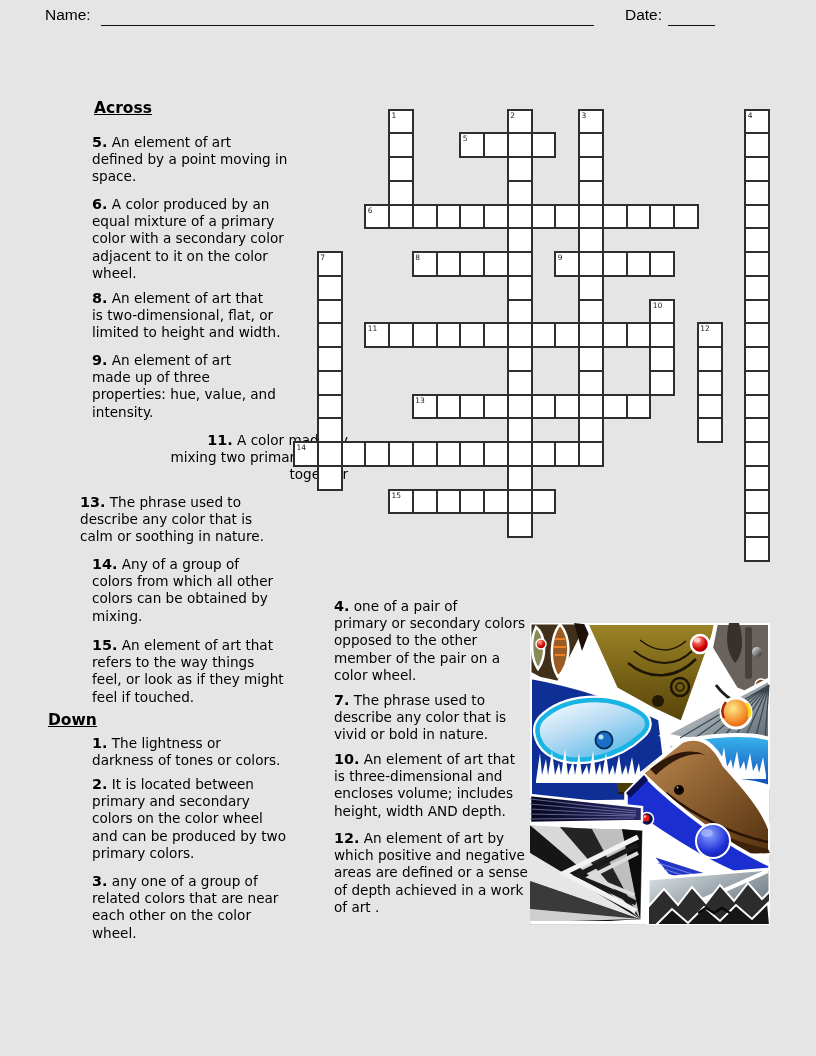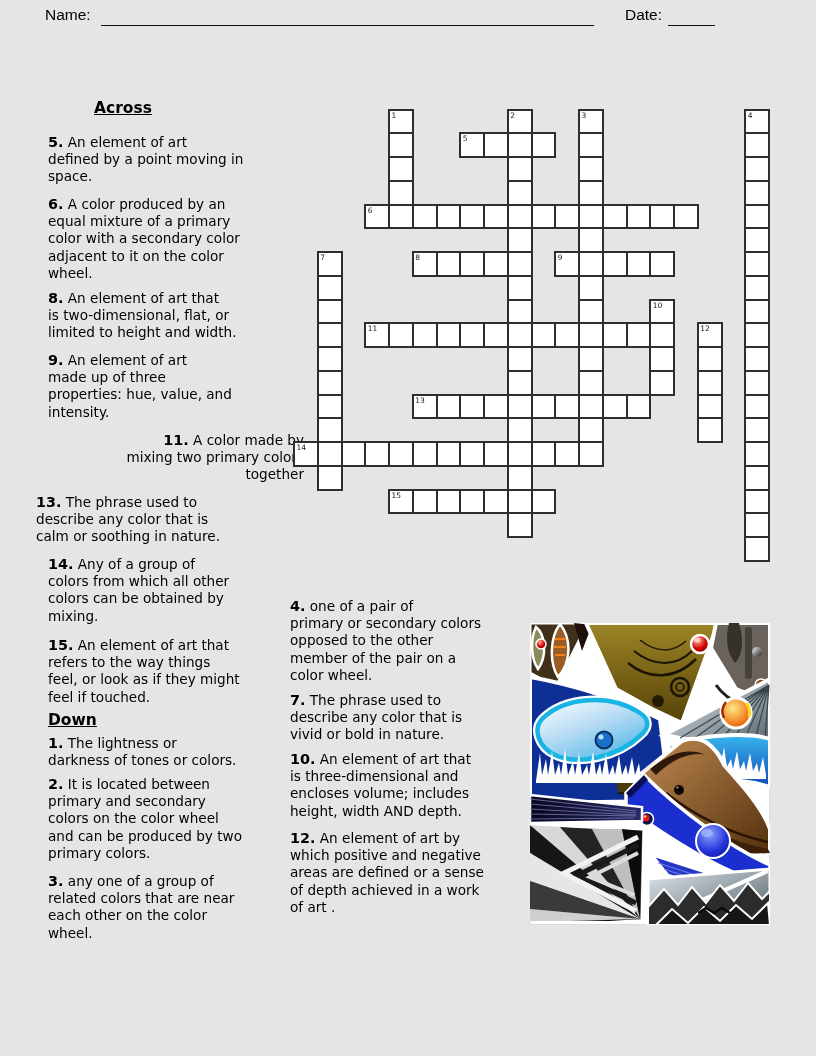--- a/index.html
+++ b/index.html
@@ -15,21 +15,21 @@
   #date-line { left:668px; top:25px; width:47px; }
 
   #title { position:absolute; left:0; top:45px; width:816px; text-align:center;
            font-size:28.5px; font-weight:bold; letter-spacing:-0.6px; color:#000; }
 
   .clue-heading { position:absolute; font-size:15.5px; font-weight:bold;
                   text-decoration:underline; color:#000; }
   #across-heading { left:48px; top:99px;margin-left:46px; }
   #down-heading   { left:48px; top:711px; }
 
-  .clue { position:absolute; width:256px; font-size:13.6px; line-height:17.2px; color:#000; }
+  .clue { position:absolute; width:256px; font-size:13.6px; line-height:17.2px; color:#000;margin-left:44px; }
   .clue b { font-size:14.4px; }
   .clue .txt { white-space:pre-line; }
 
   .cell { position:absolute; background:#fff; border:2px solid #2e2e2e; }
   .cell .cnum { position:absolute; left:1.5px; top:0px; font-size:7.5px; line-height:9px; color:#1a1a1a; }
 
   #artwork { position:absolute; left:530px; top:623px; width:240px; height:302px; }
 </style>
 </head>
 <body>

